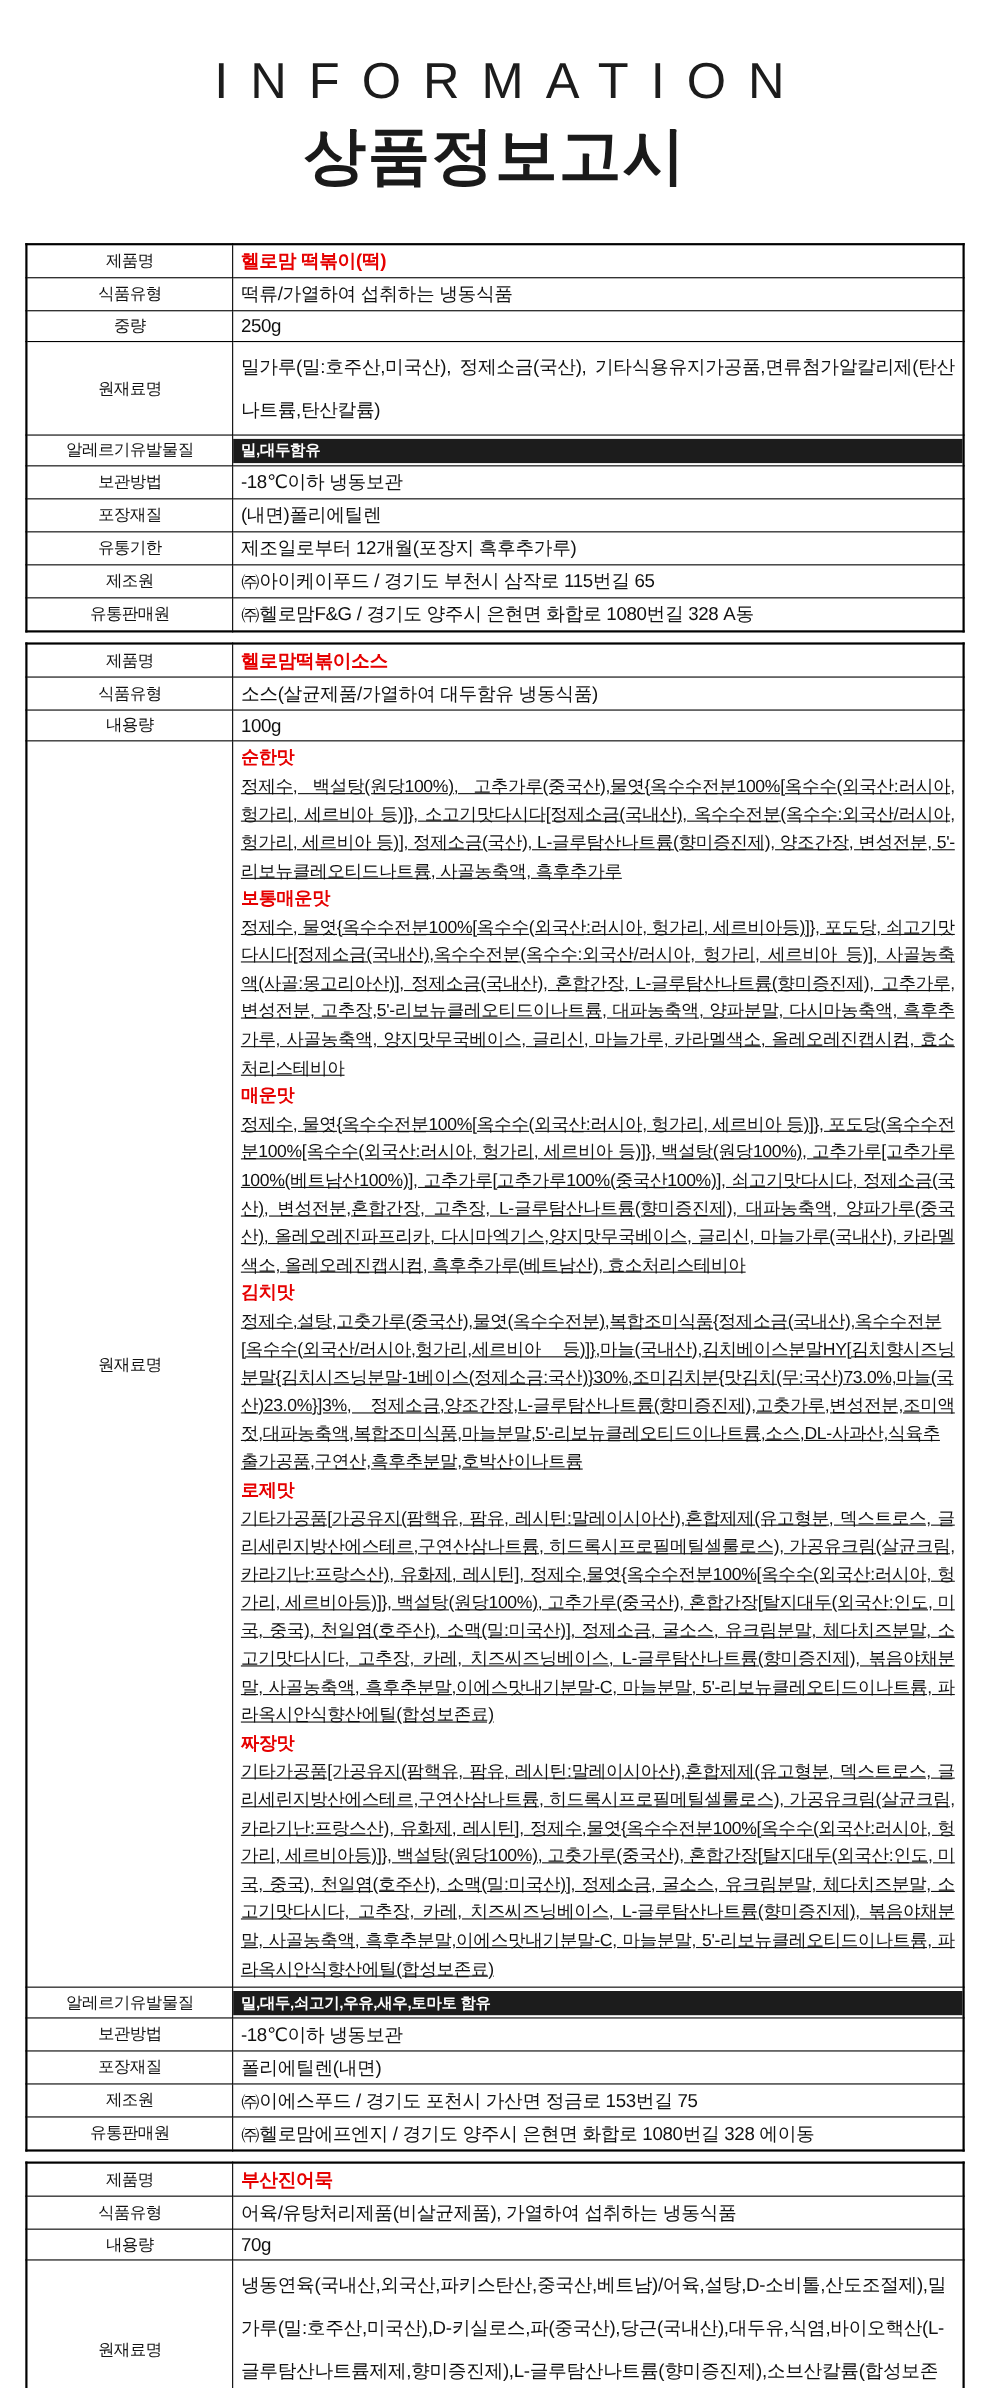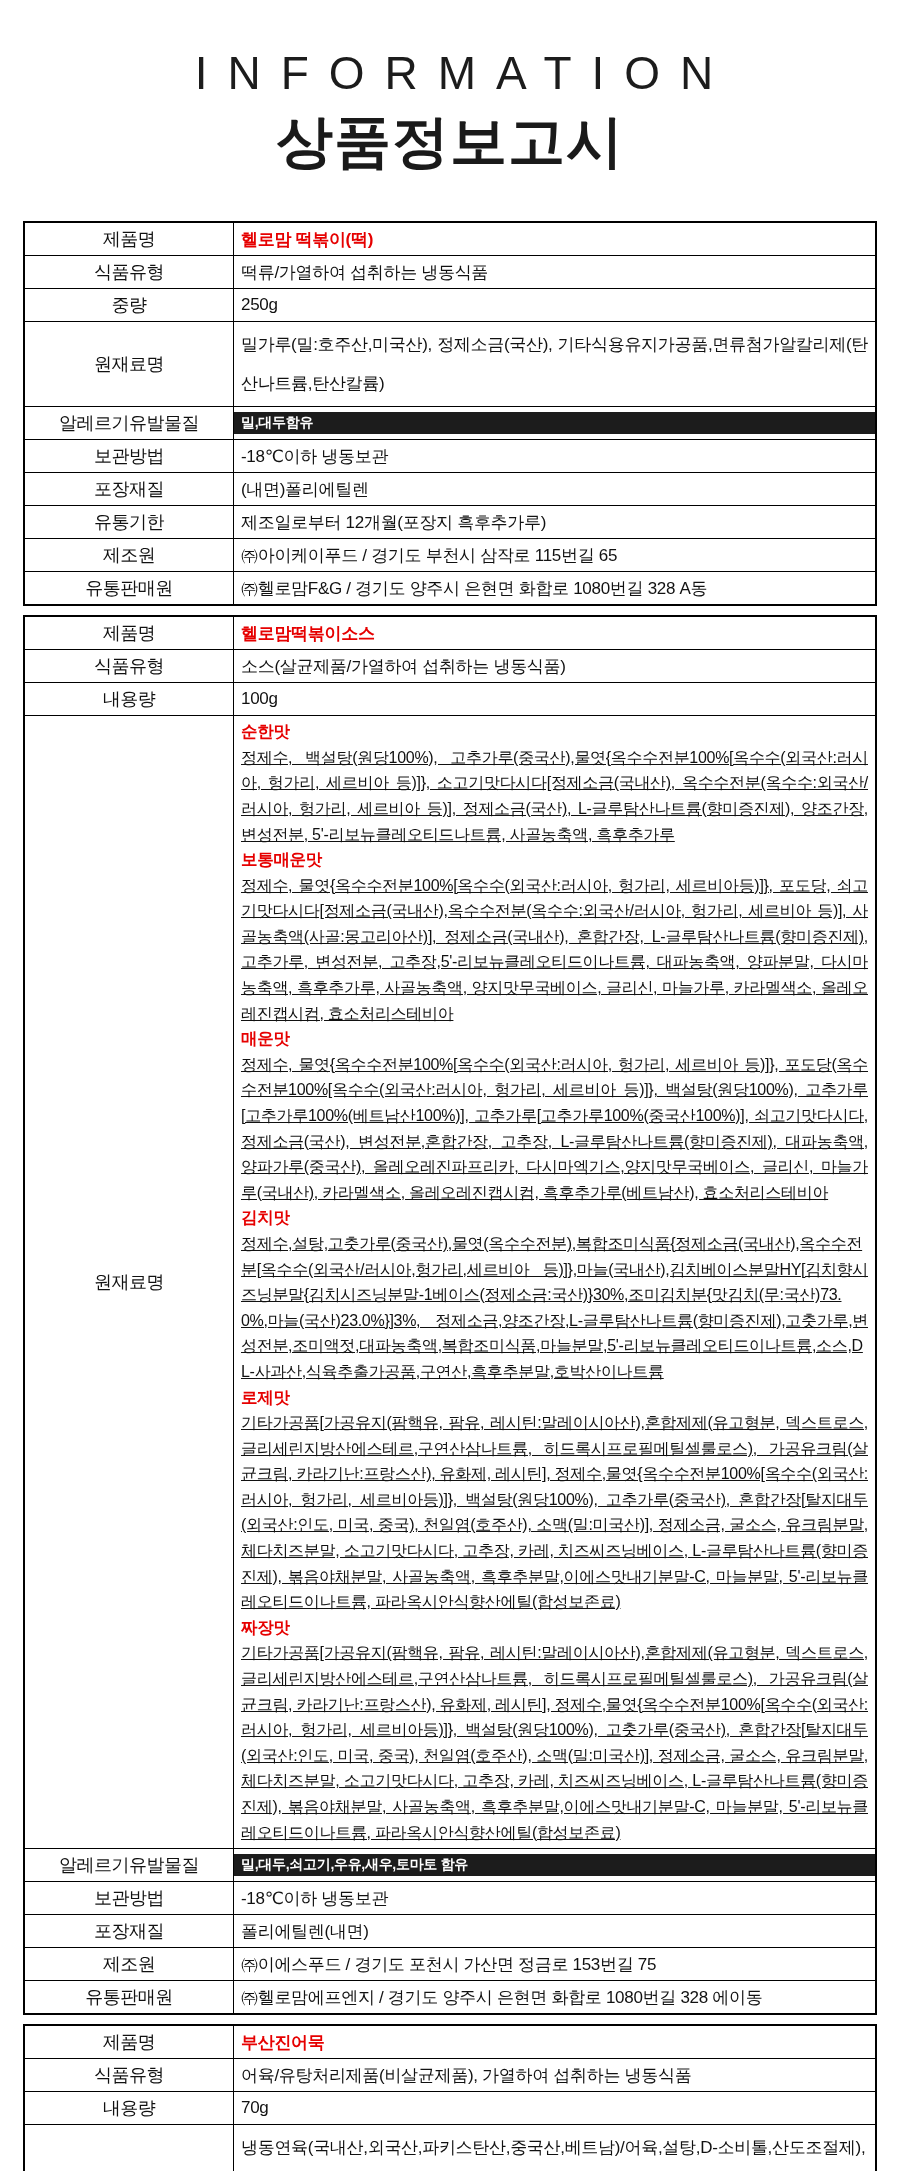--- a/index.html
+++ b/index.html
@@ -33,22 +33,22 @@
     margin-bottom:9px;
     background:#fff;
   }
   table.info-table td {
     border:1px solid #000;
     vertical-align:middle;
   }
   td.cell-label {
     width:182px;
     text-align:center;
-    font-size:18px;
-    padding:4px 13px;
+    font-size:15px;
+    padding:4px 2px;
     letter-spacing:-0.5px;
   }
   td.cell-value {
     font-size:17px;
     padding:3px 7px;
     letter-spacing:-0.3px;
   }
   td.cell-value.nopad { padding:0; }
   .red-text { color:var(--accent-red,#e60000); font-weight:bold; }
   .allergen-bar {
@@ -137,21 +137,21 @@
       </tbody>
     </table>
     <table class="info-table">
       <tbody>
         <tr>
           <td class="cell-label">제품명</td>
           <td class="cell-value"><span class="red-text">헬로맘떡볶이소스</span></td>
         </tr>
         <tr>
           <td class="cell-label">식품유형</td>
-          <td class="cell-value">소스(살균제품/가열하여 섭취하는 냉동식품)</td>
+          <td class="cell-value">소스(살균제품/가열하여 대두함유 냉동식품)</td>
         </tr>
         <tr>
           <td class="cell-label">내용량</td>
           <td class="cell-value">100g</td>
         </tr>
         <tr>
           <td class="cell-label">원재료명</td>
           <td class="cell-value">
             <div class="flavor-heading">순한맛</div>
             <div class="flavor-text">정제수, 백설탕(원당100%), 고추가루(중국산),물엿{옥수수전분100%[옥수수(외국산:러시아, 헝가리, 세르비아 등)]}, 소고기맛다시다[정제소금(국내산), 옥수수전분(옥수수:외국산/러시아, 헝가리, 세르비아 등)], 정제소금(국산), L-글루탐산나트륨(향미증진제), 양조간장, 변성전분, 5'-리보뉴클레오티드나트륨, 사골농축액, 흑후추가루</div>

